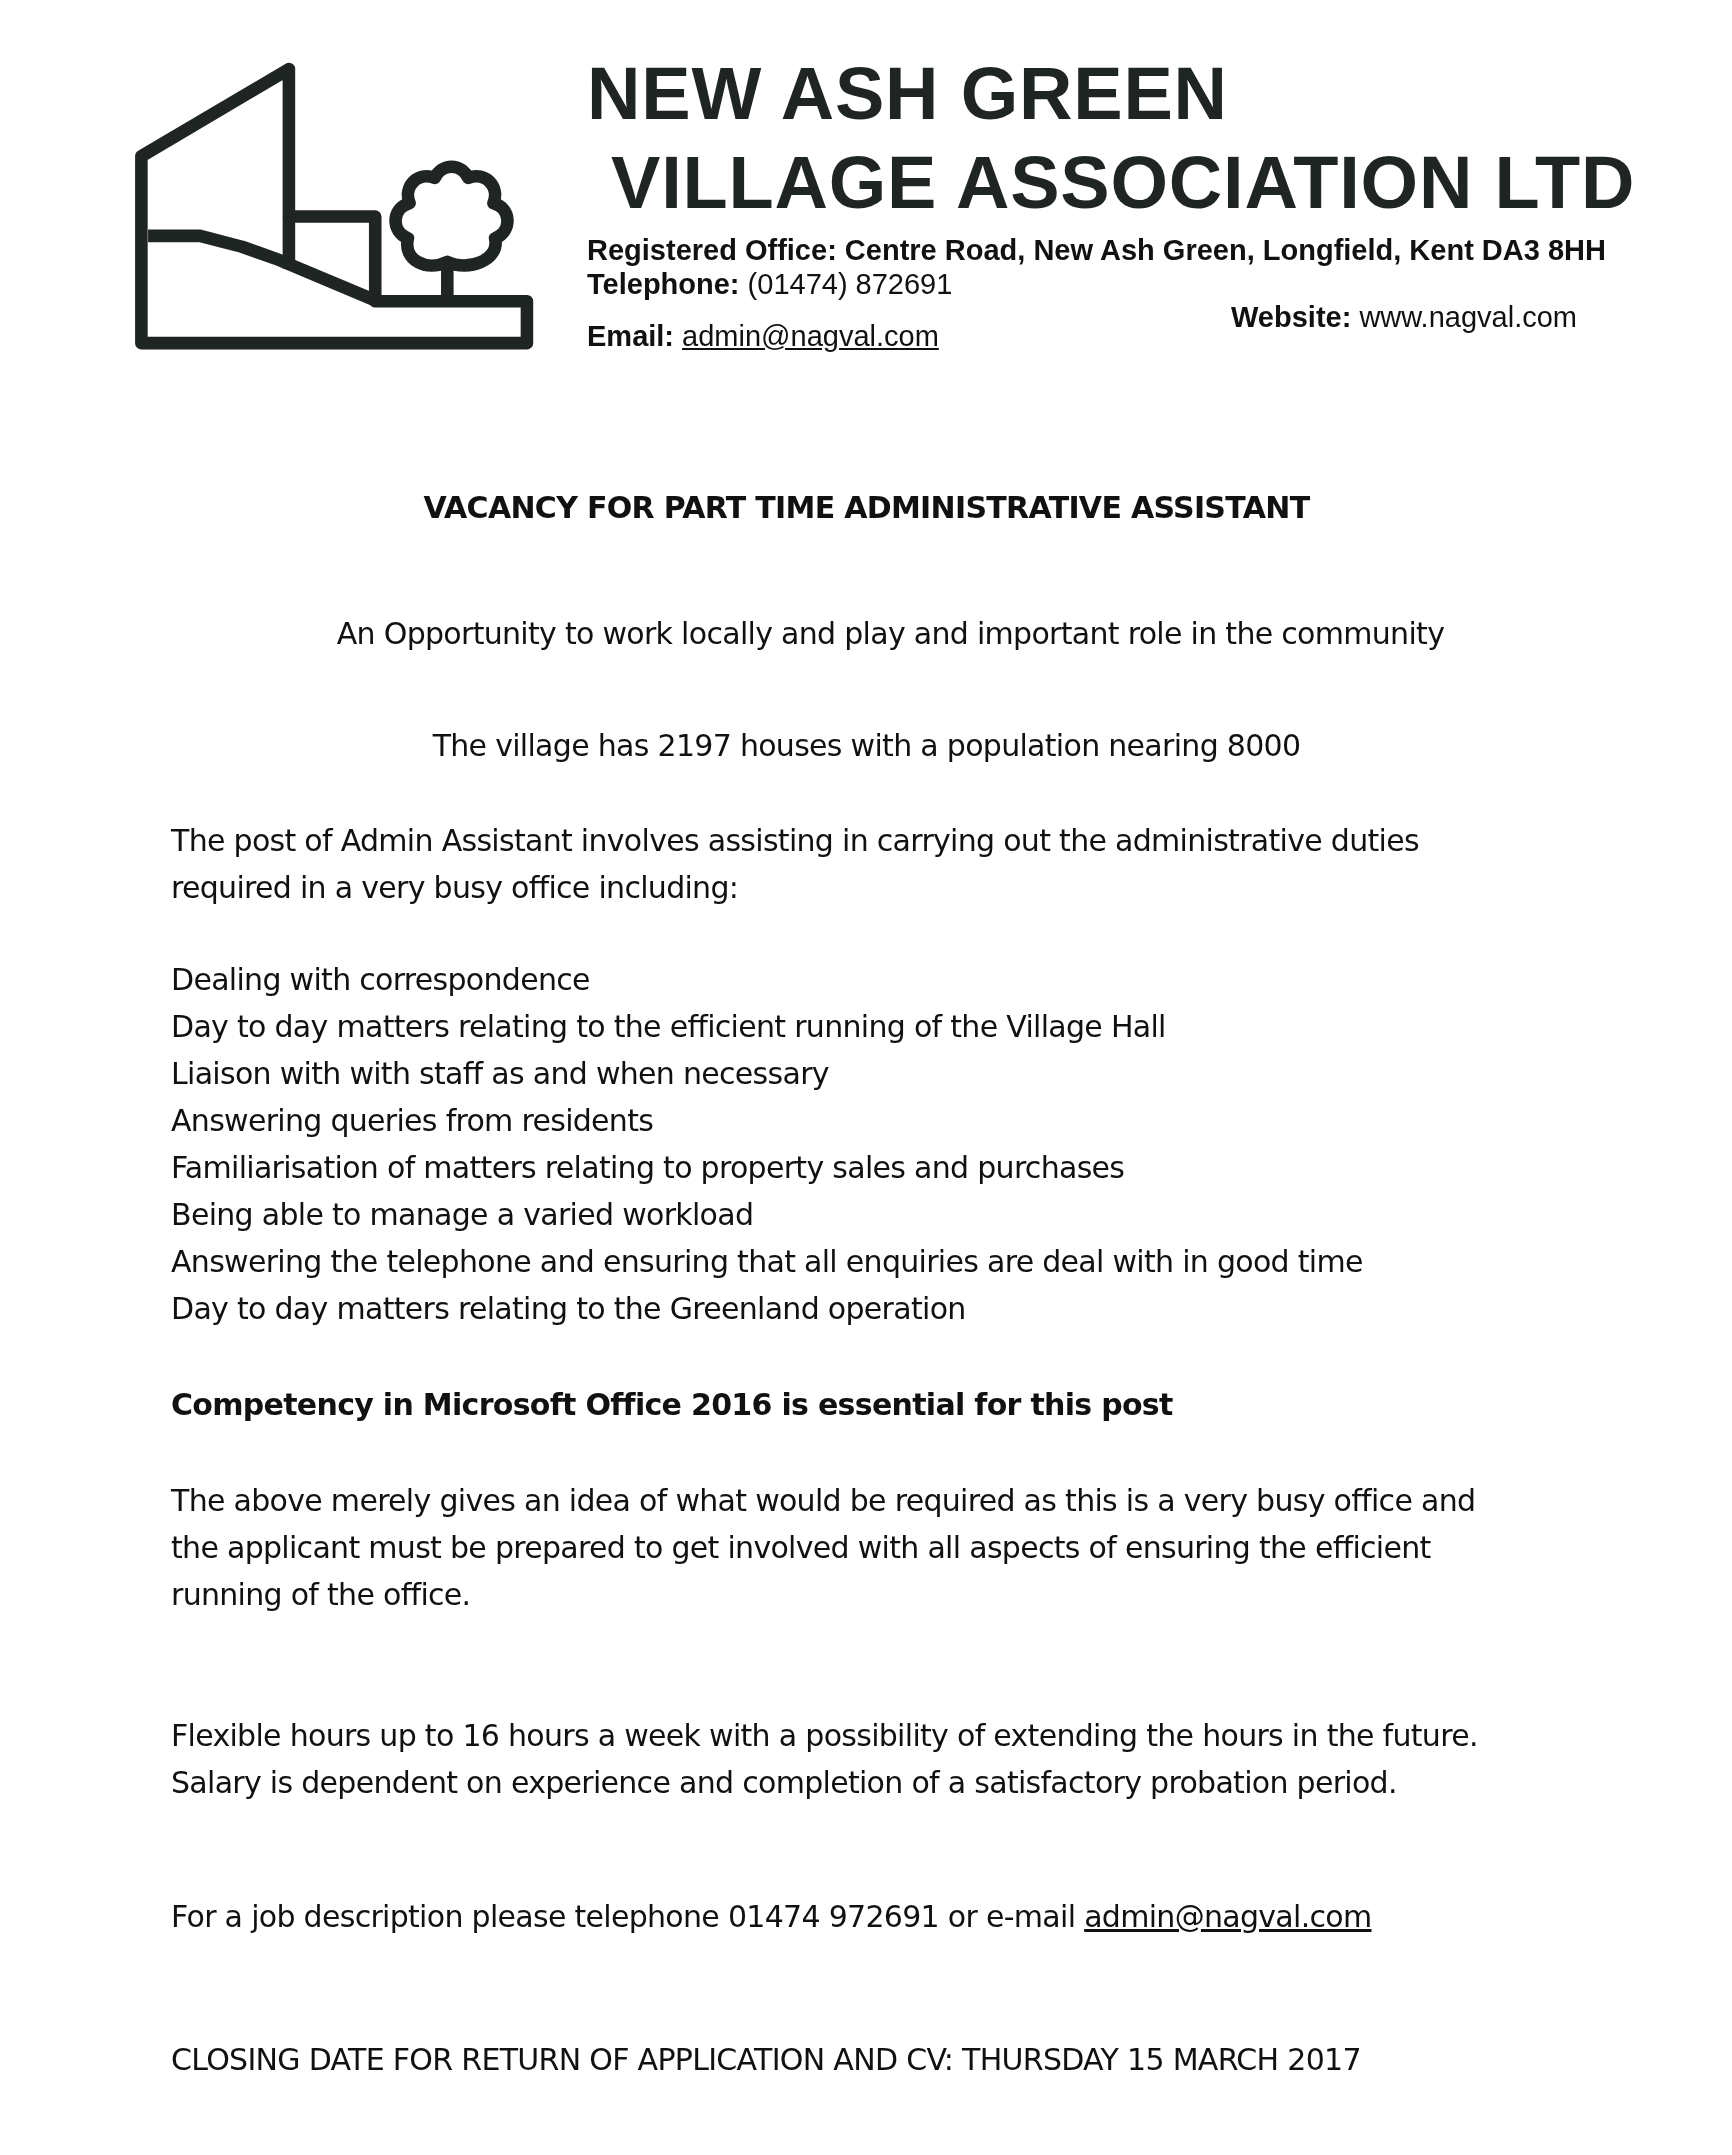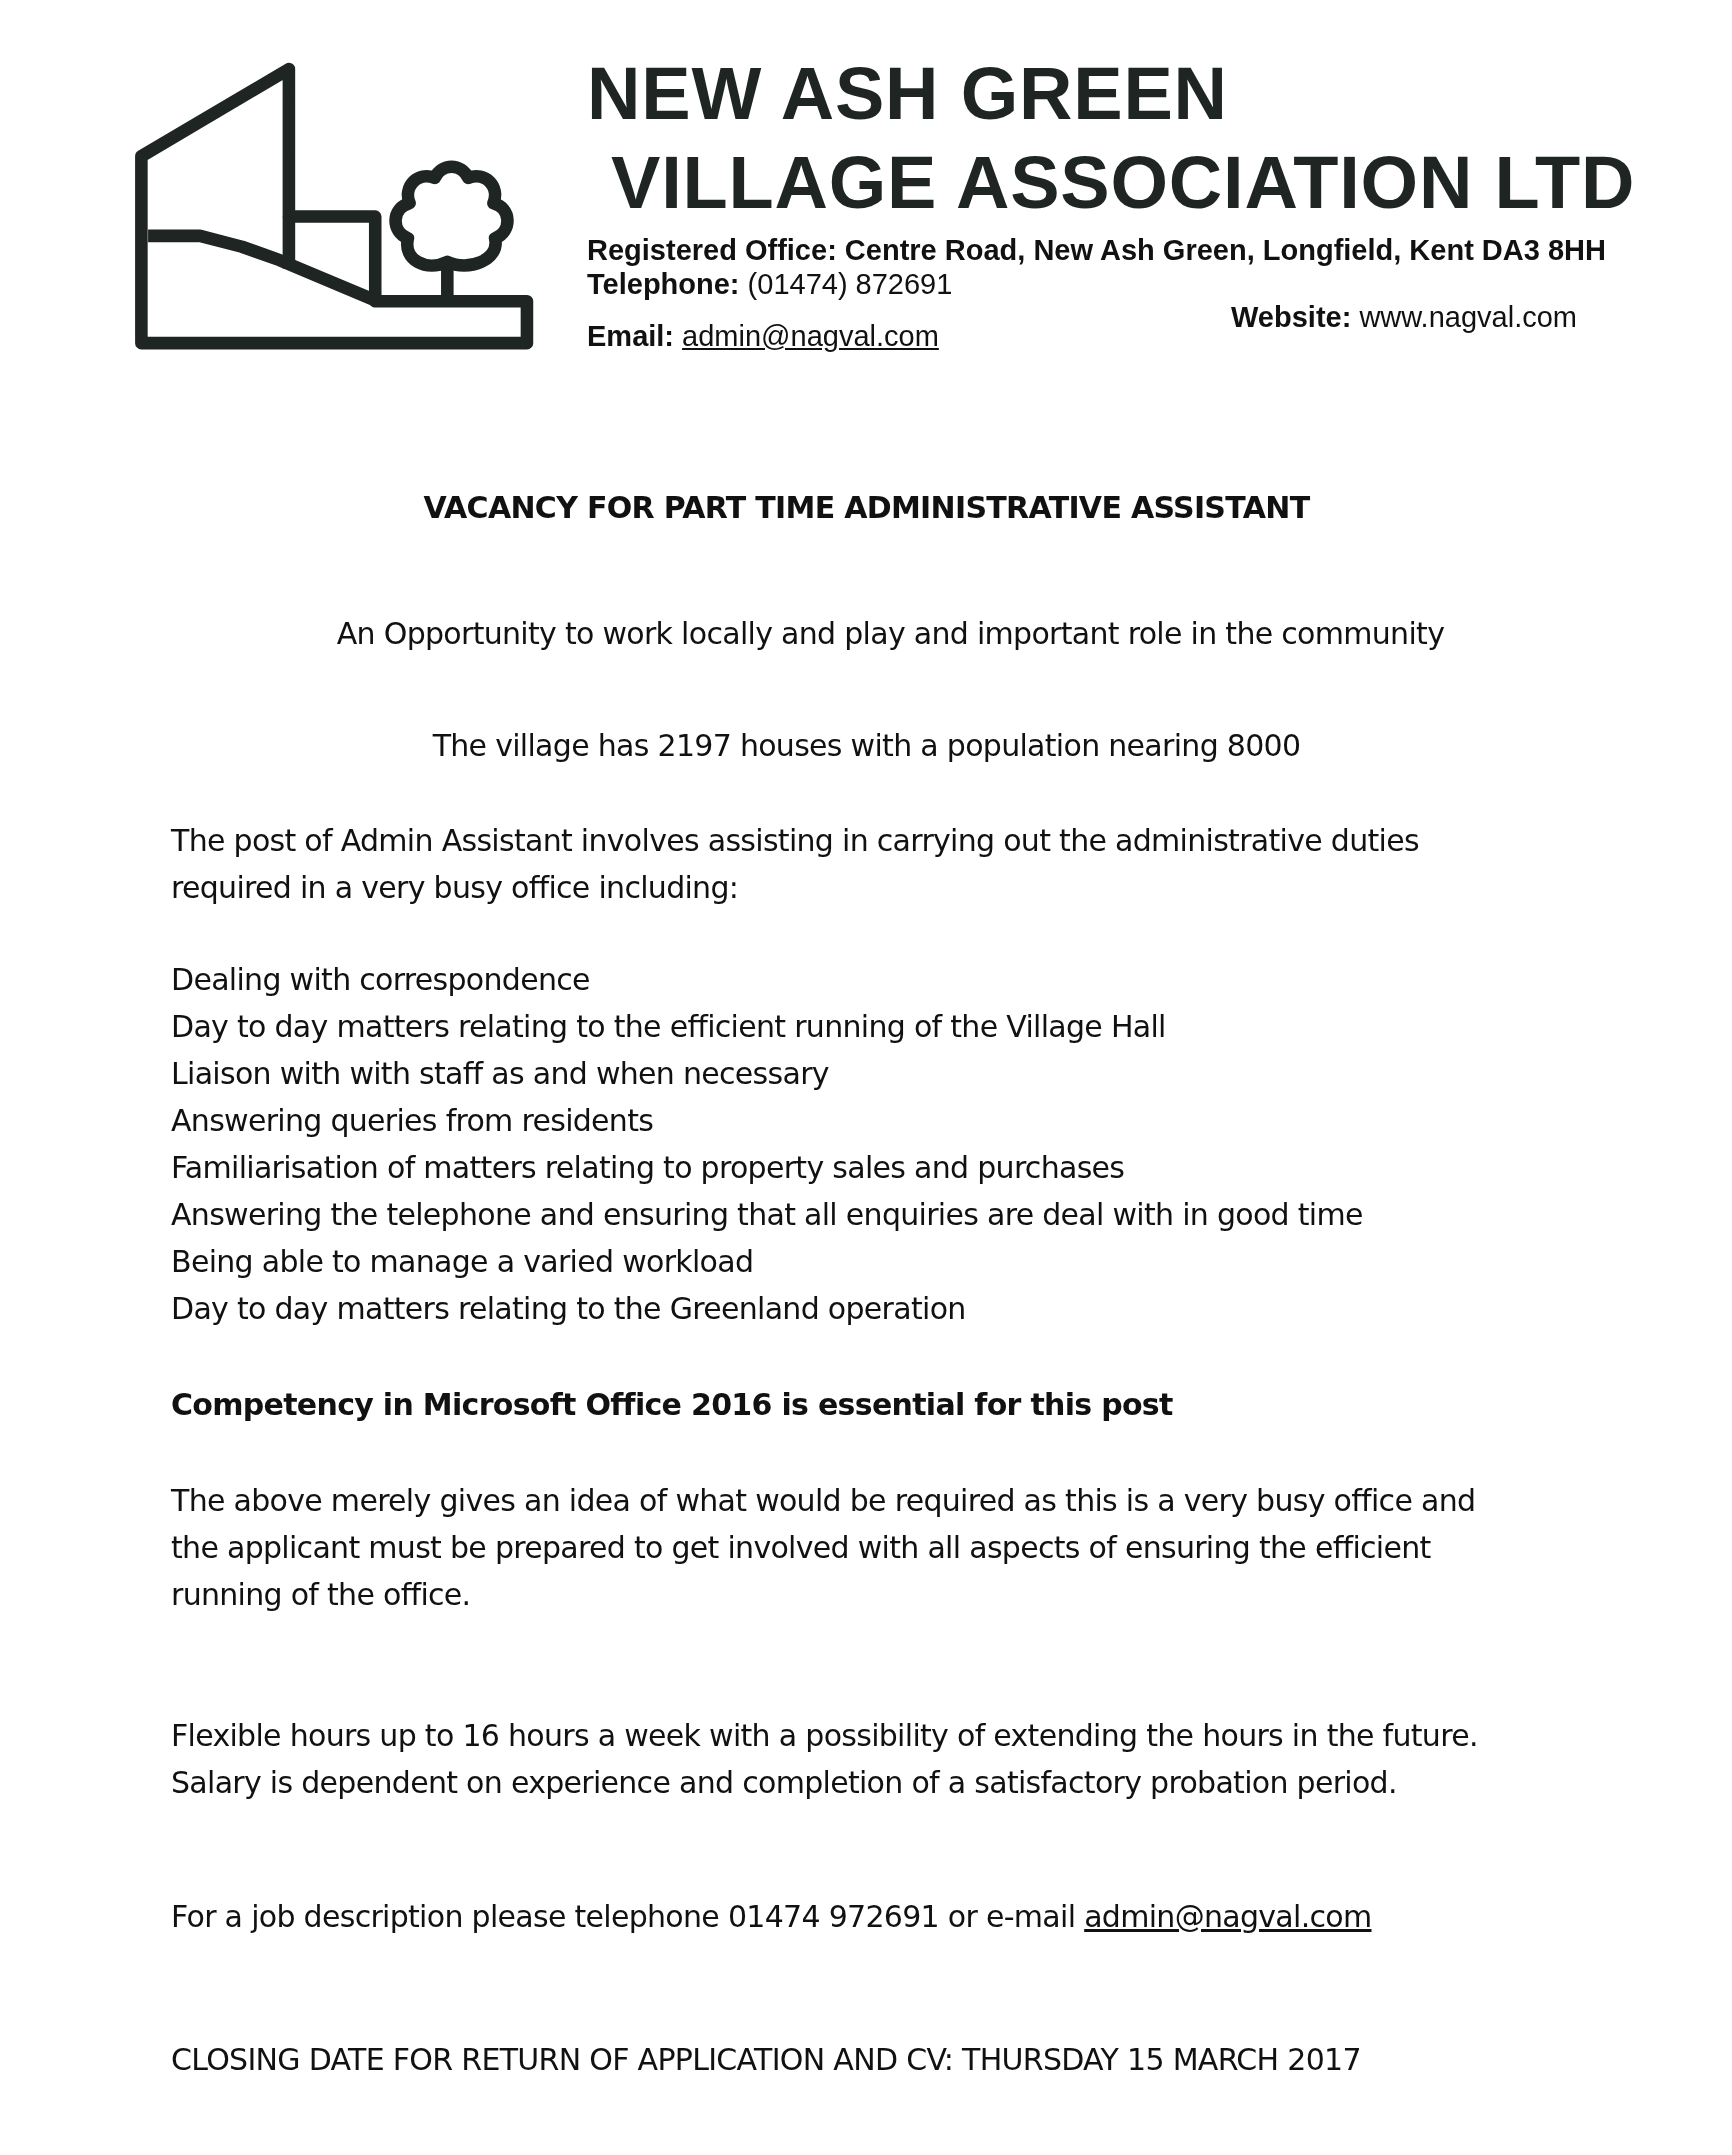--- a/index.html
+++ b/index.html
@@ -82,22 +82,22 @@
 
 <div class="body-text left" style="top:817px;">The post of Admin Assistant involves assisting in carrying out the administrative duties</div>
 <div class="body-text left" style="top:864px;">required in a very busy office including:</div>
 
 <ul class="list">
   <li>Dealing with correspondence</li>
   <li>Day to day matters relating to the efficient running of the Village Hall</li>
   <li>Liaison with with staff as and when necessary</li>
   <li>Answering queries from residents</li>
   <li>Familiarisation of matters relating to property sales and purchases</li>
+  <li>Being able to manage a varied workload</li>
   <li>Answering the telephone and ensuring that all enquiries are deal with in good time</li>
-  <li>Being able to manage a varied workload</li>
   <li>Day to day matters relating to the Greenland operation</li>
 </ul>
 
 <div class="body-text left bold" style="top:1381px;">Competency in Microsoft Office 2016 is essential for this post</div>
 
 <div class="body-text left" style="top:1477px;">The above merely gives an idea of what would be required as this is a very busy office and</div>
 <div class="body-text left" style="top:1524px;">the applicant must be prepared to get involved with all aspects of ensuring the efficient</div>
 <div class="body-text left" style="top:1571px;">running of the office.</div>
 
 <div class="body-text left" style="top:1712px;">Flexible hours up to 16 hours a week with a possibility of extending the hours in the future.</div>

